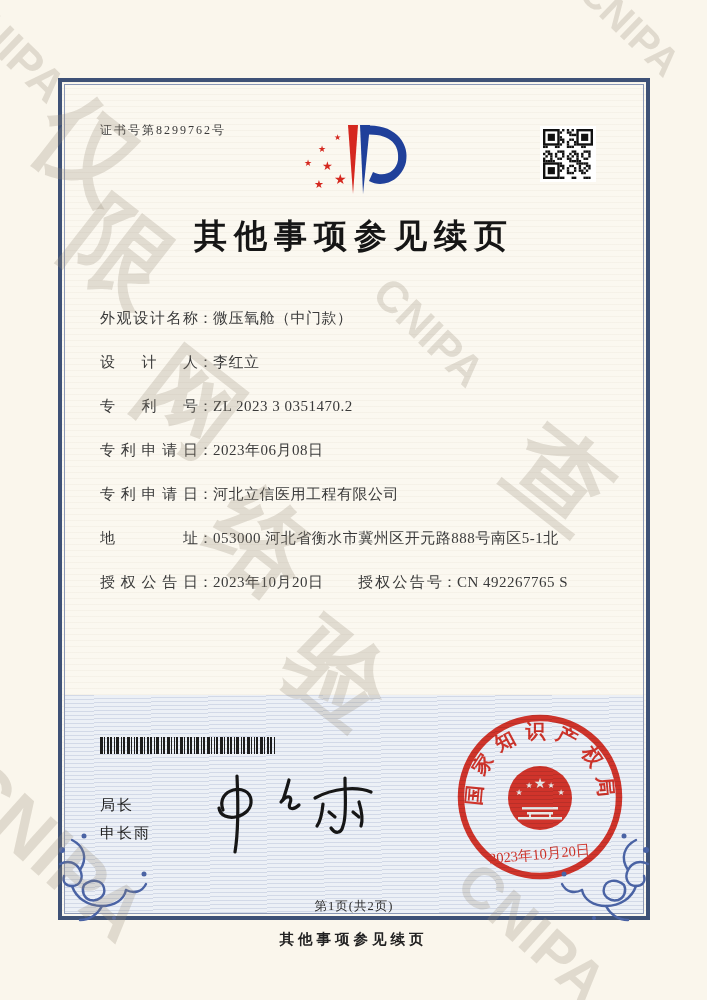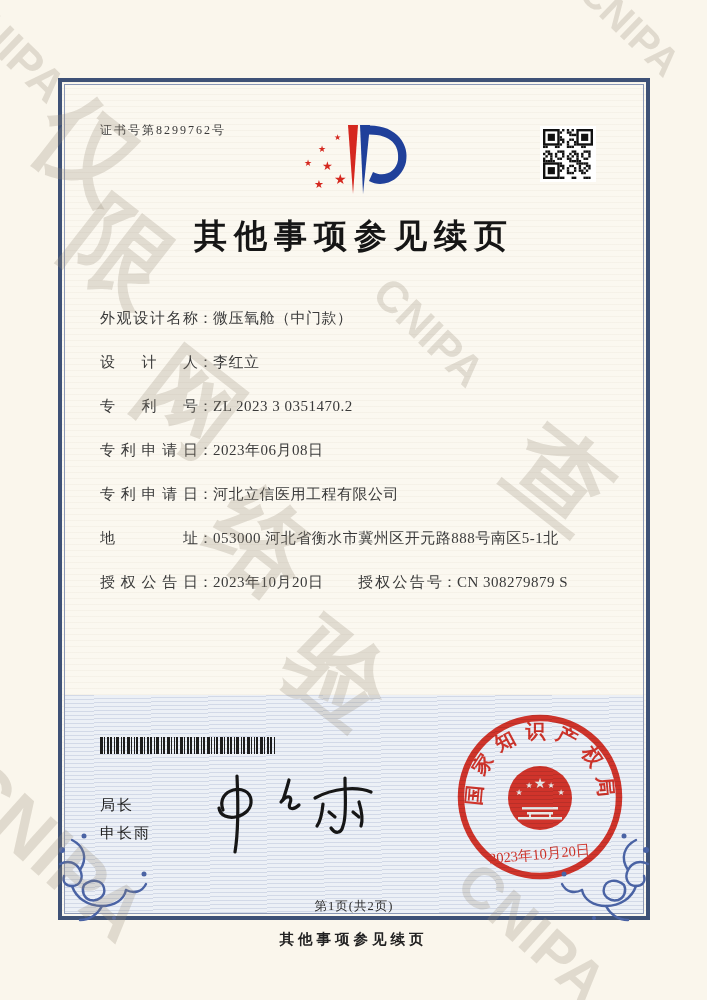--- a/index.html
+++ b/index.html
@@ -242,21 +242,21 @@
         </div>
         <div class="frow">
           <span class="flabel">地址</span>
           <span class="">：</span>
           <span class="fval">053000 河北省衡水市冀州区开元路888号南区5-1北</span>
         </div>
         <div class="frow">
           <span class="fpair1"><span class="flabel">授权公告日</span><span class="">：</span><span class="fval">2023年10月20日</span></span>
           <span class="flabel5">授权公告号</span>
           <span class="">：</span>
-          <span class="fval">CN 308279879 S</span>
+          <span class="fval">CN 492267765 S</span>
         </div>
       </div>
 
     <div class="paras" id="paras">
       </div>
 
     <div class="barcode" id="barcode">
         <div class="bar" style="width: 3px; margin-right: 1px;"></div>
         <div class="bar" style="width: 1px; margin-right: 2px;"></div>
         <div class="bar" style="width: 2px; margin-right: 1px;"></div>

